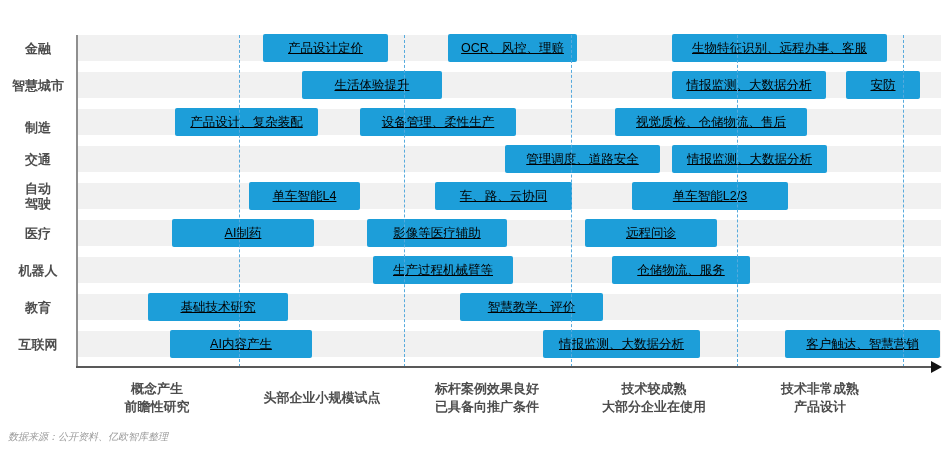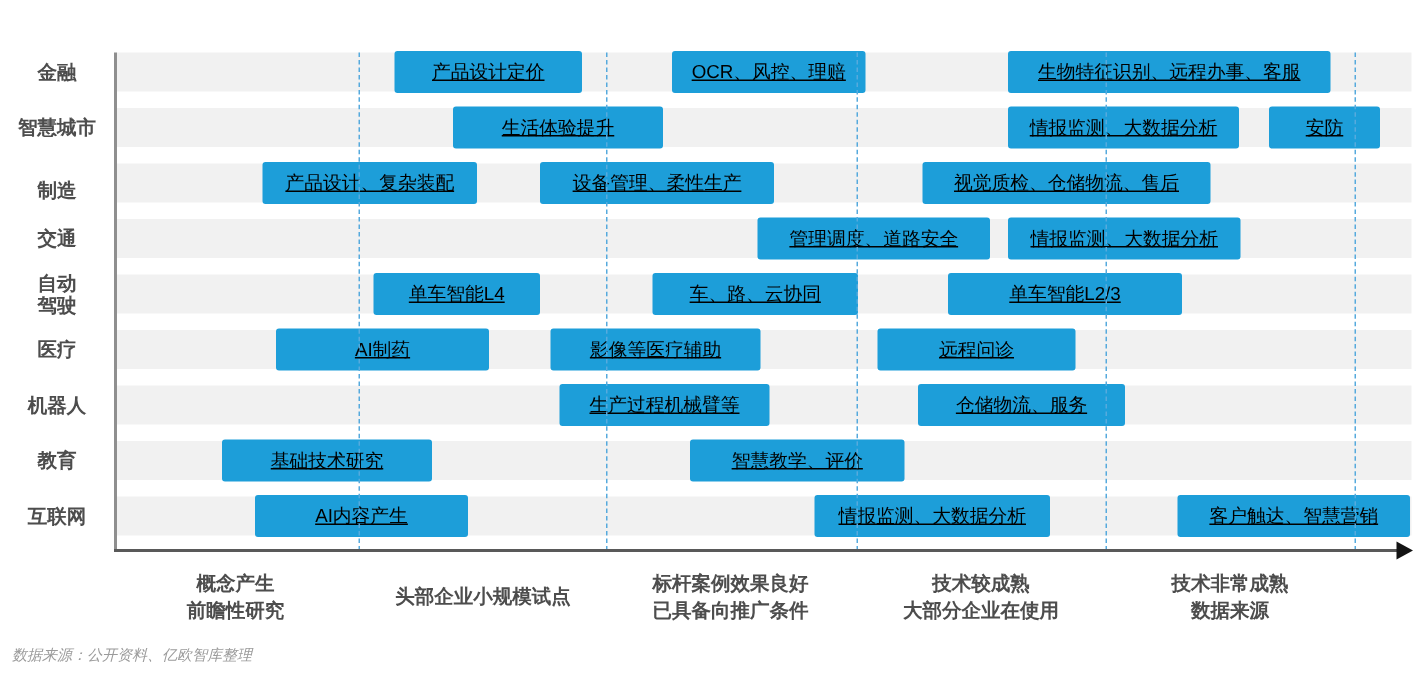--- a/index.html
+++ b/index.html
@@ -51,21 +51,21 @@
       <div class="bar" style="left: 505px; width: 155px; top: 145px;">管理调度、道路安全</div>
       <div class="bar" style="left: 672px; width: 155px; top: 145px;">情报监测、大数据分析</div>
       <div class="track" style="top: 183px;"></div>
       <div class="industry" style="top: 196px;">自动
 驾驶</div>
       <div class="bar" style="left: 249px; width: 111px; top: 182px;">单车智能L4</div>
       <div class="bar" style="left: 425px; width: 137px; top: 182px; margin-left: 10px;">车、路、云协同</div>
       <div class="bar" style="left: 632px; width: 156px; top: 182px;">单车智能L2/3</div>
       <div class="track" style="top: 220px;"></div>
       <div class="industry" style="top: 233px;">医疗</div>
-      <div class="bar" style="left: 184px; width: 142px; top: 219px;">AI制药</div>
+      <div class="bar" style="left: 172px; width: 142px; top: 219px;">AI制药</div>
       <div class="bar" style="left: 367px; width: 140px; top: 219px;">影像等医疗辅助</div>
       <div class="bar" style="left: 585px; width: 132px; top: 219px;">远程问诊</div>
       <div class="track" style="top: 257px;"></div>
       <div class="industry" style="top: 270px;">机器人</div>
       <div class="bar" style="left: 373px; width: 140px; top: 256px;">生产过程机械臂等</div>
       <div class="bar" style="left: 612px; width: 138px; top: 256px;">仓储物流、服务</div>
       <div class="track" style="top: 294px;"></div>
       <div class="industry" style="top: 307px;">教育</div>
       <div class="bar" style="left: 148px; width: 140px; top: 293px;">基础技术研究</div>
       <div class="bar" style="left: 460px; width: 143px; top: 293px;">智慧教学、评价</div>
@@ -89,19 +89,19 @@
       <div class="stage" style="left: 487px;">
         <div>标杆案例效果良好</div>
         <div>已具备向推广条件</div>
       </div>
       <div class="stage" style="left: 654px;">
         <div>技术较成熟</div>
         <div>大部分企业在使用</div>
       </div>
       <div class="stage" style="left: 820px;">
         <div>技术非常成熟</div>
-        <div>数据来源</div>
+        <div>产品设计</div>
       </div>
     </div>
   <div class="xaxis"></div>
   <div class="arrow"></div>
   <div class="source">数据来源：公开资料、亿欧智库整理</div>
 </div>
 
 </body></html>

